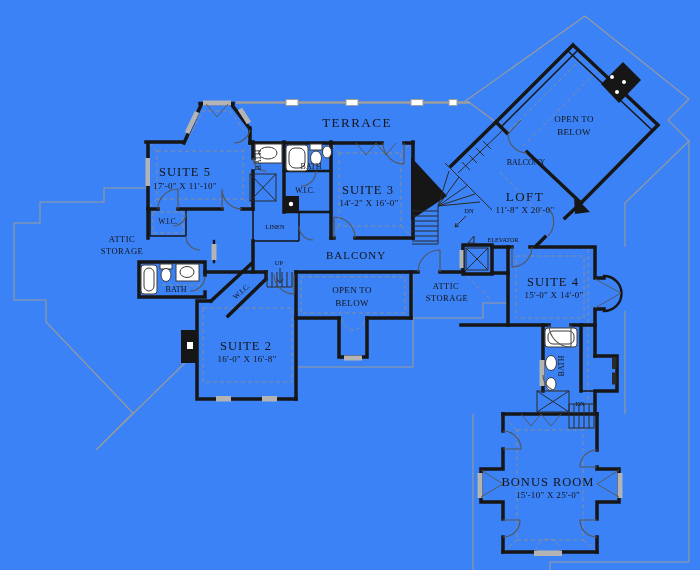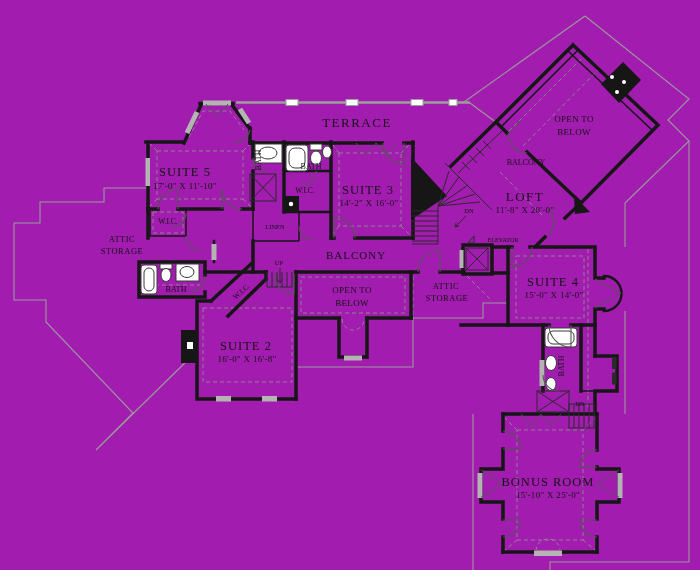--- a/index.html
+++ b/index.html
@@ -1,16 +1,16 @@
 <!DOCTYPE html>
 <html><head>
 <meta charset="utf-8">
 <style>
   html,body{margin:0;padding:0;background:#fff;}
-  #stage{width:700px;height:570px;position:relative;background:#a21caf;overflow:hidden;}
+  #stage{width:700px;height:570px;position:relative;background:#3b82f6;overflow:hidden;}
   svg{display:block;}
   text{font-family:"Liberation Serif","DejaVu Serif",serif;fill:#141414;}
   .t13{font-size:13px;letter-spacing:1.5px;}
   .t12{font-size:12.5px;letter-spacing:1px;}
   .t11{font-size:11px;letter-spacing:1px;}
   .t9{font-size:9px;letter-spacing:0.3px;}
   .t85{font-size:8.5px;letter-spacing:0.5px;}
   .t8{font-size:8px;}
   .t75{font-size:7.5px;}
   .t65{font-size:6.5px;}

